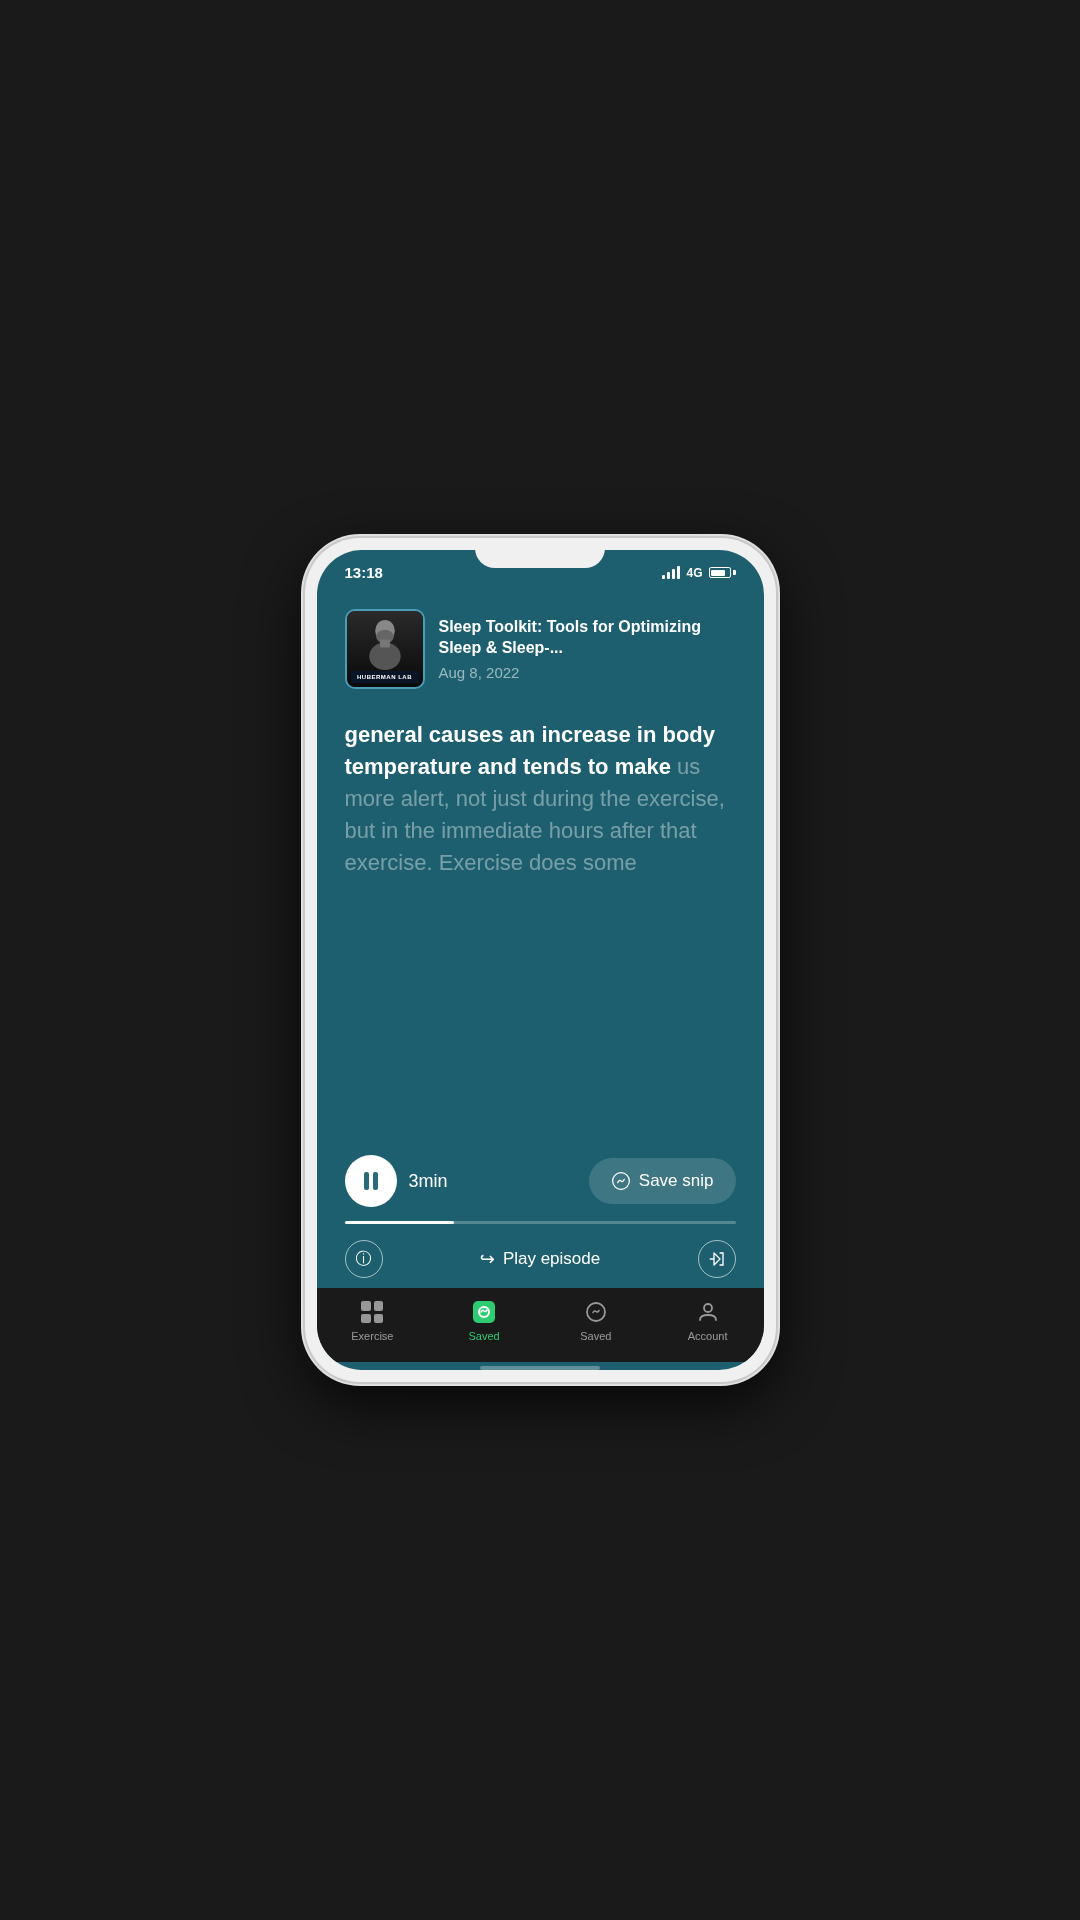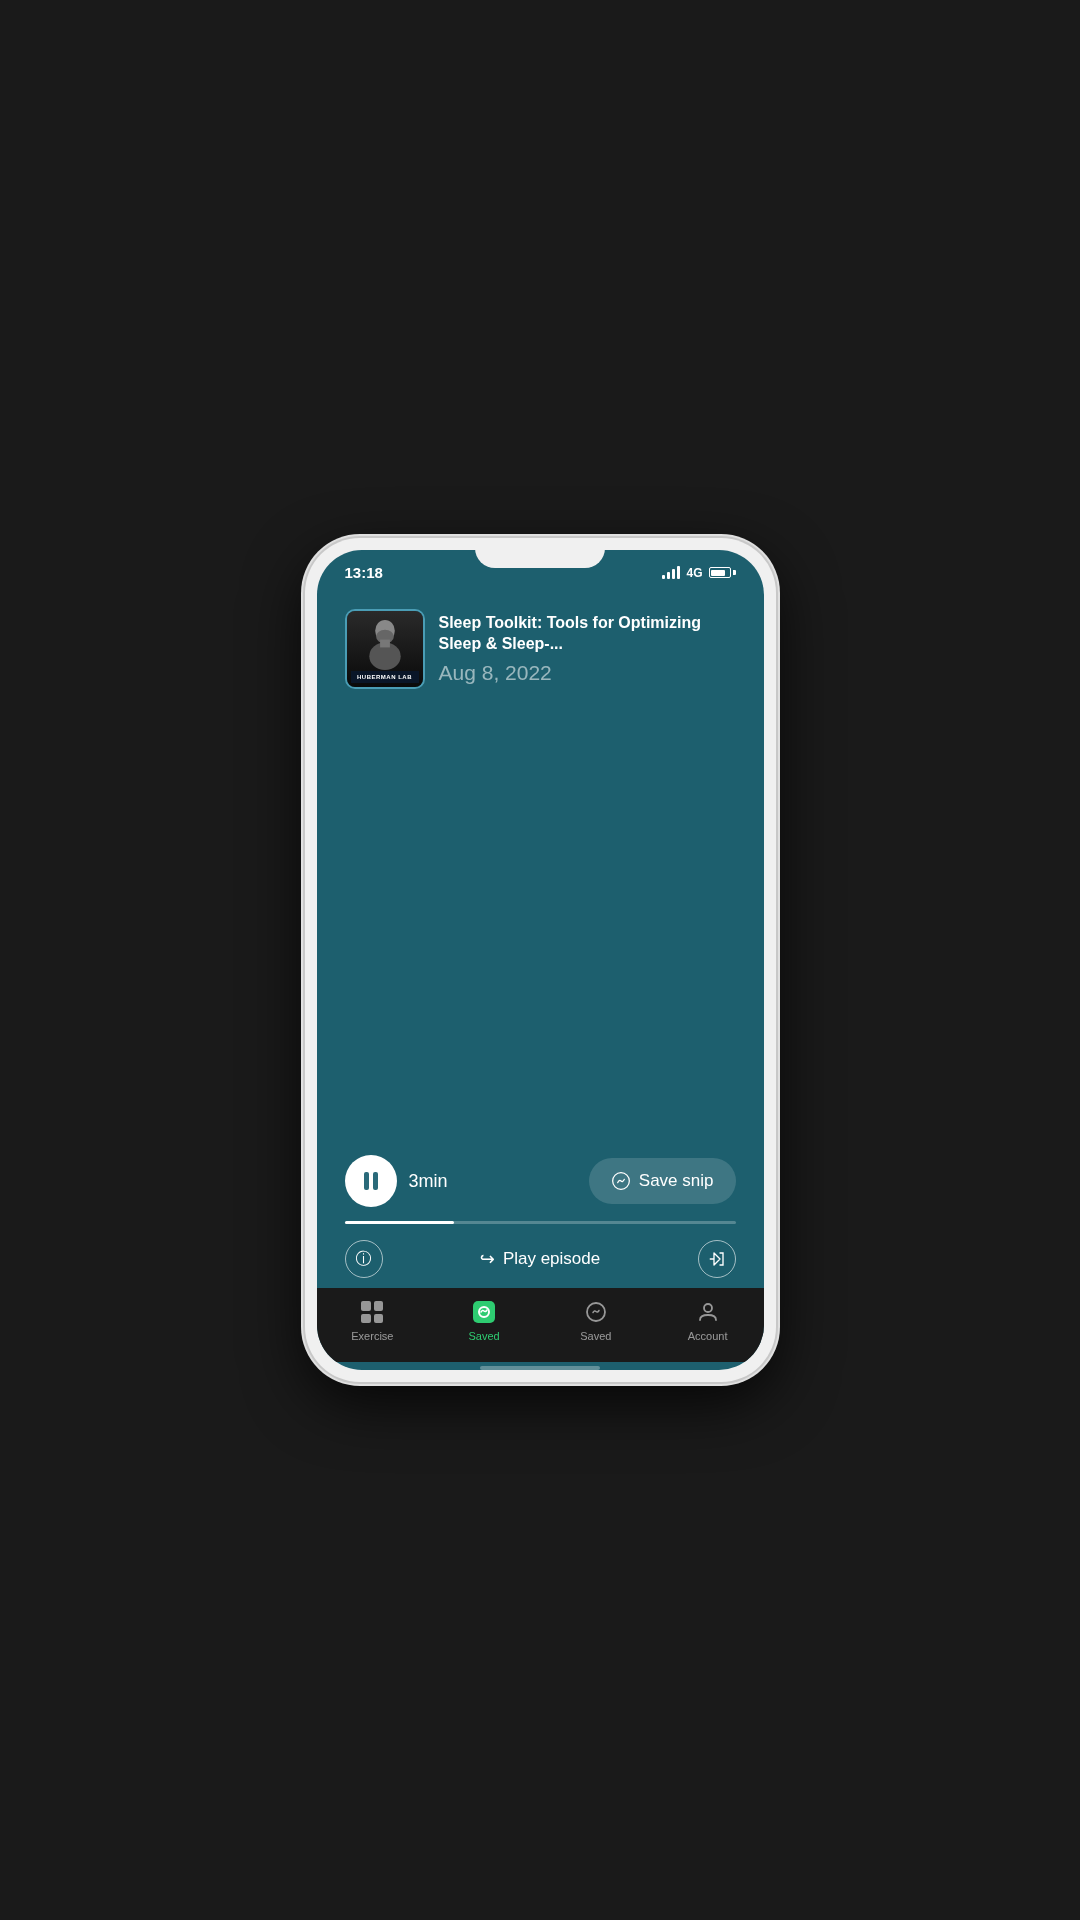--- a/index.html
+++ b/index.html
@@ -171,21 +171,21 @@
     .podcast-name {
       color: white;
       font-size: 16px;
       font-weight: 600;
       line-height: 1.3;
       margin-bottom: 6px;
     }
 
     .podcast-date {
       color: rgba(255,255,255,0.55);
-      font-size: 21px;
+      font-size: 15px;
     }
 
     .transcript-text {
       flex: 1;
       font-size: 22px;
       line-height: 1.45;
     }
 
     .transcript-highlighted {
       color: white;
@@ -417,20 +417,23 @@
             </svg>
             <div class="huberman-label">HUBERMAN LAB</div>
           </div>
         </div>
         <div class="podcast-meta">
           <div class="podcast-name">Sleep Toolkit: Tools for Optimizing Sleep &amp; Sleep-...</div>
           <div class="podcast-date">Aug 8, 2022</div>
         </div>
       </div>
 
+      <div class="transcript-text">
+        <span class="transcript-highlighted">general causes an increase in body temperature and tends to make</span><span class="transcript-dimmed"> us more alert, not just during the exercise, but in the immediate hours after that exercise. Exercise does some</span>
+      </div>
 
     </div>
 
     <div class="player-section">
       <div class="player-controls">
         <div class="play-area">
           <div class="pause-btn">
             <div class="pause-icon">
               <div class="pause-bar"></div>
               <div class="pause-bar"></div>

